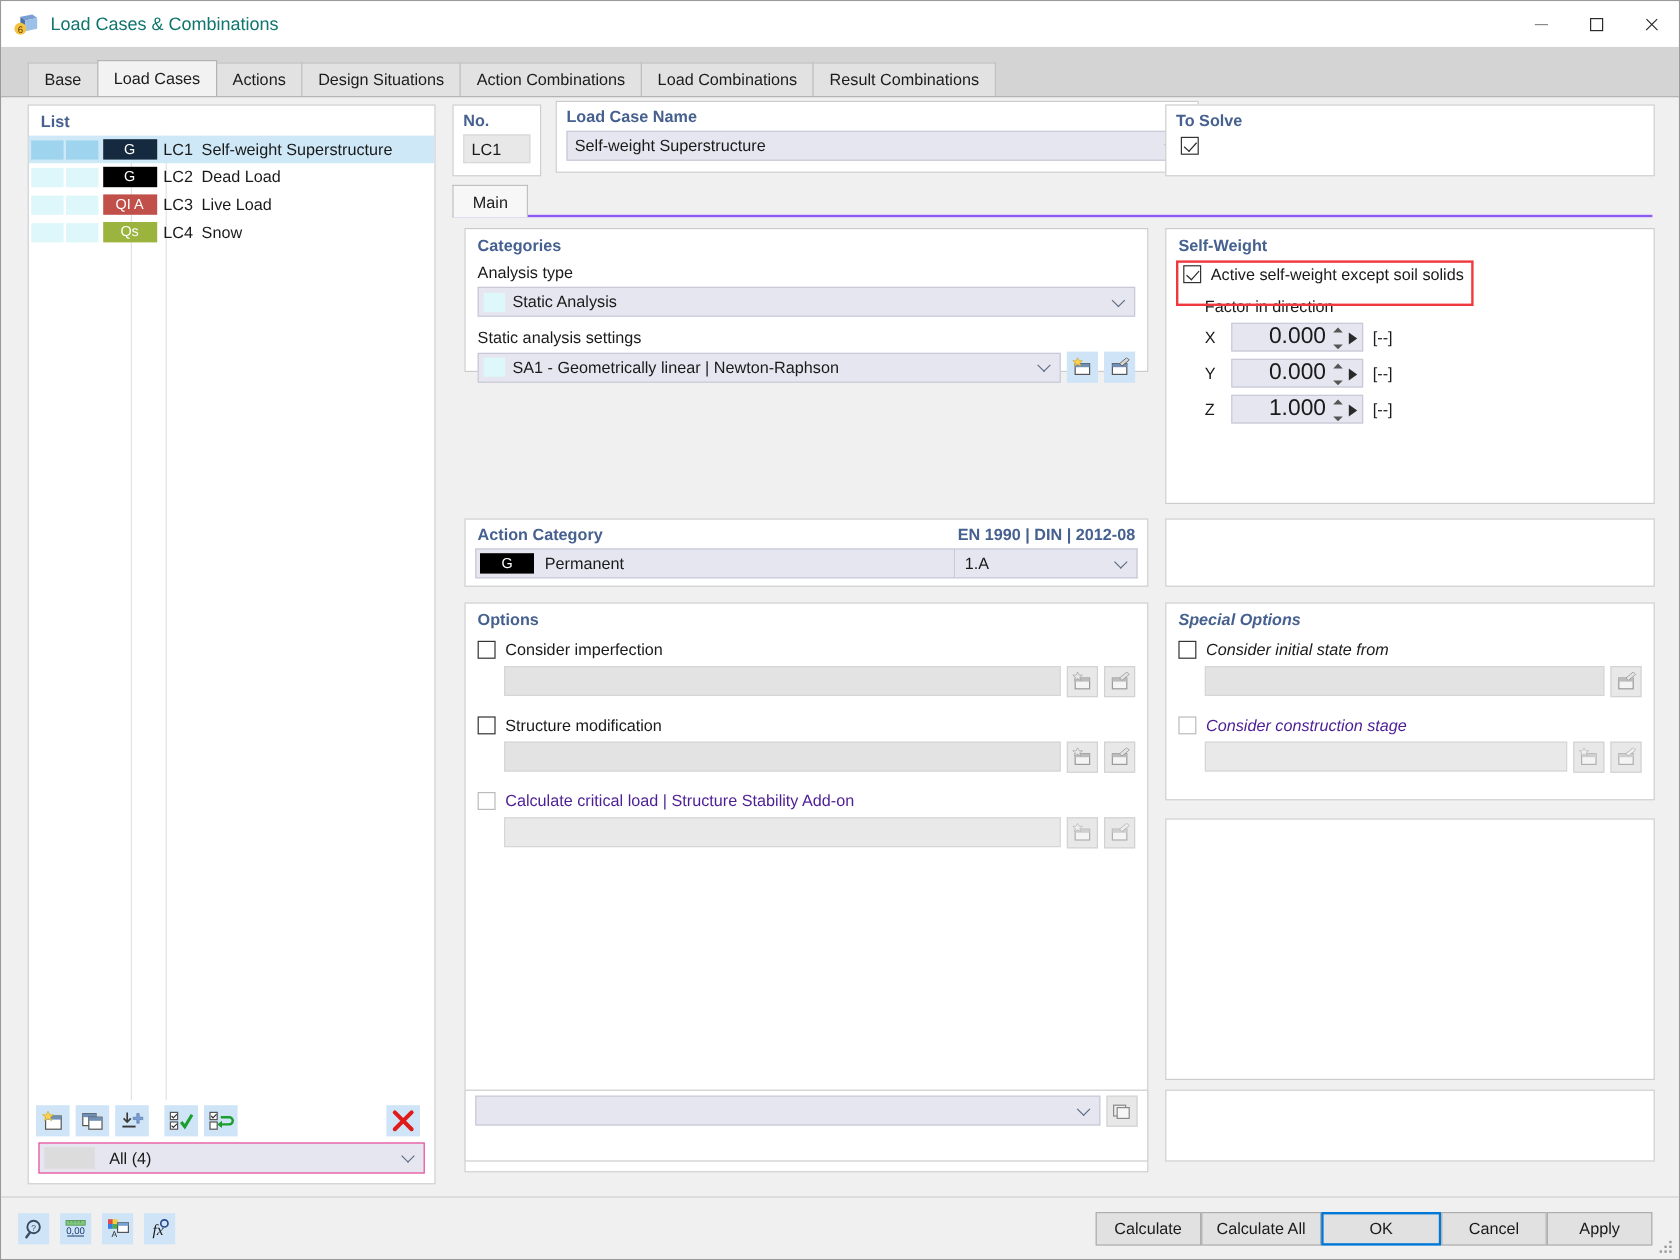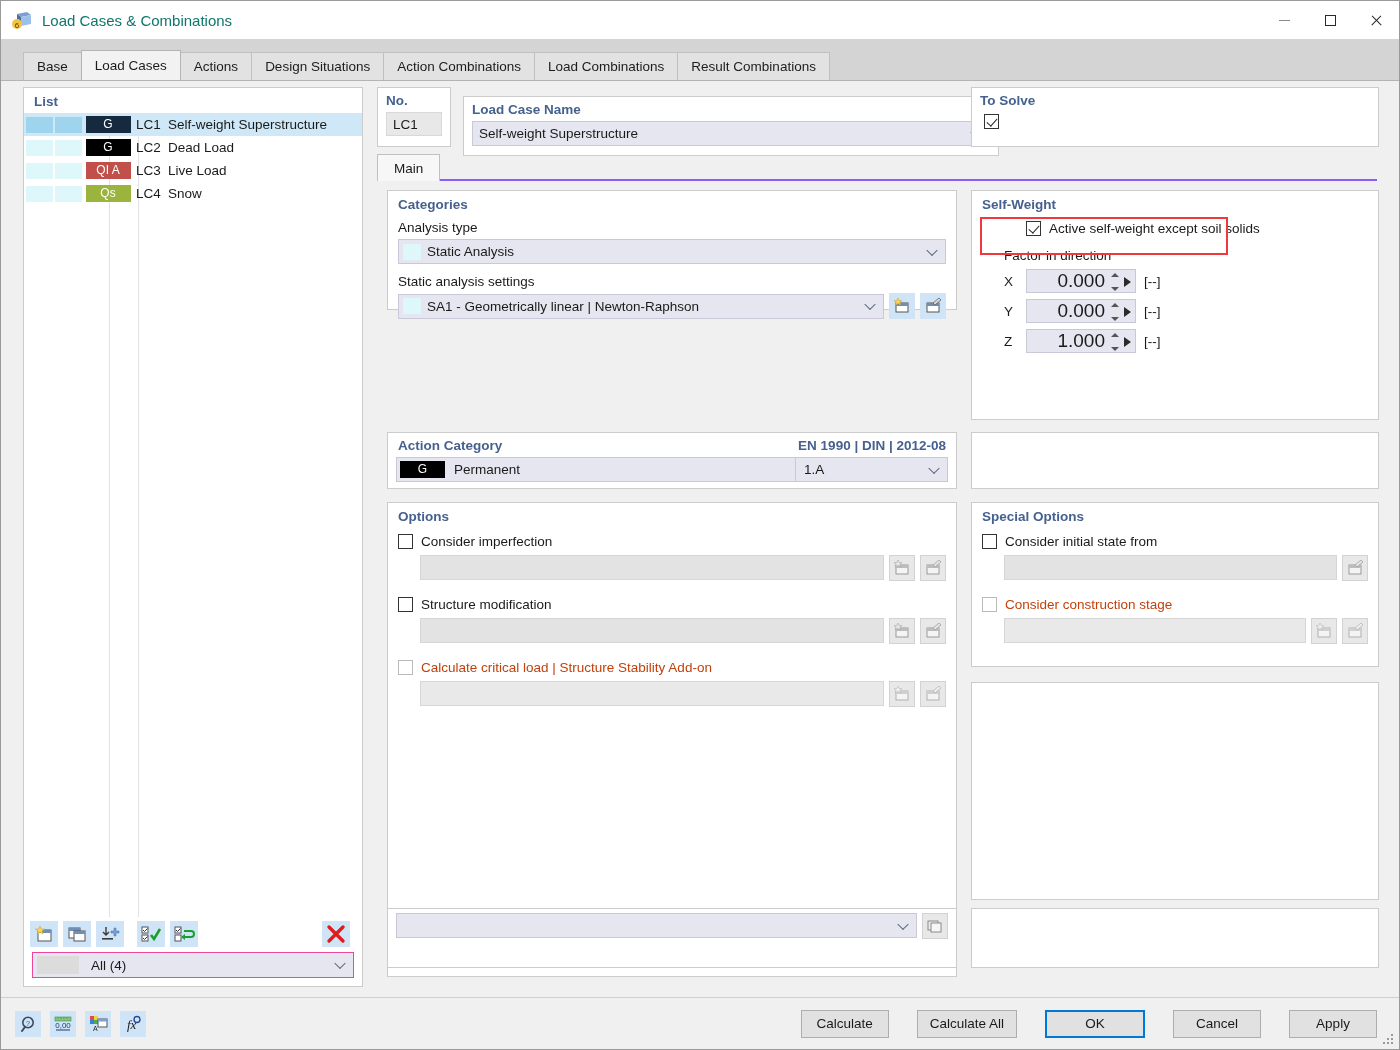--- a/index.html
+++ b/index.html
@@ -120,21 +120,21 @@
     position: absolute; right: 9px; top: 50%;
     width: 8px; height: 8px; border-right: 1.4px solid #5e6b80; border-bottom: 1.4px solid #5e6b80;
     transform: translateY(-70%) rotate(45deg);
   }
 
   
   .box { background: #ffffff; border: 1px solid #cccccc; position: absolute; }
   .box-hdr { font-weight: bold; color: #46618f; font-size: 13.5px; }
 
   #no-box { left: 376px; top: 5px; width: 74px; height: 60px; }
-  #name-box { left: 462px; top: 14px; width: 536px; height: 60px; }
+  #name-box { left: 462px; top: 2px; width: 536px; height: 60px; }
   #solve-box { left: 970px; top: 5px; width: 408px; height: 60px; }
 
   .field-label { font-weight: bold; color: #46618f; font-size: 13.5px; padding: 5px 8px 0 8px; }
   .ro-input {
     background: #e8e8e8; border: 1px solid #d8d8d8; height: 24px;
     display: flex; align-items: center; padding: 0 6px; font-size: 13.5px;
   }
   .combo {
     background: #e6e6f0; border: 1px solid #c8c8d8; height: 25px;
     display: flex; align-items: center; padding: 0 22px 0 6px; position: relative;
@@ -150,21 +150,21 @@
     position: absolute; left: 0; top: 0; height: 27px; padding: 0 16px;
     background: #f7f7f7; border: 1px solid #c0c0c0; border-bottom: none;
     display: flex; align-items: center; font-size: 13.5px;
   }
 
   #categories-box { left: 386px; top: 108px; width: 570px; height: 120px; }
   #selfweight-box { left: 970px; top: 108px; width: 408px; height: 230px; }
   #actioncat-box  { left: 386px; top: 350px; width: 570px; height: 57px; }
   #blank-right-1  { left: 970px; top: 350px; width: 408px; height: 57px; }
   #options-box    { left: 386px; top: 420px; width: 570px; height: 475px; }
-  #specialopts-box{ left: 970px; top: 420px; width: 408px; height: 165px; }
+  #specialopts-box{ left: 970px; top: 420px; width: 408px; height: 165px; font-style: italic; }
   #blank-right-2  { left: 970px; top: 600px; width: 408px; height: 218px; }
   #comment-box    { left: 386px; top: 826px; width: 570px; height: 60px; }
   #blank-right-3  { left: 970px; top: 826px; width: 408px; height: 60px; }
 
   .sub-label { font-size: 13.5px; color: #1a1a1a; }
   .swatch-ltblue { width: 18px; height: 16px; background: #ddf7fb; flex: 0 0 auto; margin-right: 6px; }
 
   .icon-btn {
     width: 26px; height: 26px; background: #cfe5f7; border: 0;
     display: flex; align-items: center; justify-content: center; flex: 0 0 auto;
@@ -176,21 +176,21 @@
     display: inline-flex; align-items: center; justify-content: center;
     flex: 0 0 auto; position: relative;
   }
   .cbox.disabled { border-color: #bbbbbb; }
   .cbox.checked::after {
     content: ""; position: absolute; left: 4px; top: 1px;
     width: 5px; height: 9px; border-right: 1.6px solid #2a2a2a; border-bottom: 1.6px solid #2a2a2a;
     transform: rotate(42deg);
   }
   .cb-row { display: flex; align-items: center; gap: 8px; font-size: 13.5px; }
-  .cb-row.disabled { color: #c2410c; }
+  .cb-row.disabled { color: #4c1d95; }
 
   .redbox {
     position: absolute; border: 2.5px solid #f0393e; background: transparent;
     pointer-events: none;
   }
 
   .spin-row { display: flex; align-items: center; gap: 8px; font-size: 13.5px; margin-bottom: 6px; }
   .spin-axis { width: 14px; }
   .spin-field {
     width: 110px; height: 24px; background: #e6e6f0; border: 1px solid #c8c8d8;
@@ -220,21 +220,21 @@
     font-size: 12px; text-align: center; line-height: 17px; margin-left: 3px; }
 
   
   .footer {
     position: absolute; left: 0; right: 0; bottom: 0; height: 52px;
     background: #f0f0f0; border-top: 1px solid #cfcfcf;
     display: flex; align-items: center;
   }
   .footer-tools { display: flex; align-items: center; padding-left: 14px; gap: 9px; }
   .ftool { width: 26px; height: 26px; background: #cfe5f7; display:flex; align-items:center; justify-content:center; }
-  .footer-btns { margin-left: auto; display: flex; gap: 28px; padding-right: 22px; }
+  .footer-btns { margin-left: auto; display: flex; gap: 0; padding-right: 22px; }
   .btn {
     min-width: 88px; height: 28px; background: #e1e1e1; border: 1px solid #adadad;
     font-size: 13.5px; display: flex; align-items: center; justify-content: center;
     padding: 0 12px; color: #1a1a1a;
   }
   .btn.primary { border: 2px solid #0078d7; background: #e1e1e1; }
   .grip { position: absolute; right: 4px; bottom: 3px; width: 12px; height: 12px; }
   .grip i { position: absolute; width: 2px; height: 2px; background: #9a9a9a; }
 </style>
 </head>
@@ -437,21 +437,21 @@
               <rect x="3" y="5" width="12" height="3" fill="#6f8fb5"></rect>
               <path d="M9 5 L15 0 L17 2 L11 7 Z" fill="#d8d8d8" stroke="#555" stroke-width="0.7"></path>
             </svg>
           </div>
         </div>
       </div>
     </div>
 
     <div class="box" id="selfweight-box">
       <div class="box-hdr" style="padding:6px 0 0 10px;">Self-Weight</div>
-      <div style="padding:9px 16px 0 14px;margin-left:40px;">
+      <div style="padding:9px 16px 0 14px;">
         <div class="cb-row">
           <span class="cbox checked"></span>
           <span>Active self-weight except soil solids</span>
         </div>
       </div>
       <div class="redbox" style="left:8px;top:26px;width:248px;height:38px;"></div>
       <div style="padding:12px 0 0 32px;">
         <div class="sub-label">Factor in direction</div>
         <div style="margin-top:6px;">
           <div class="spin-row">

